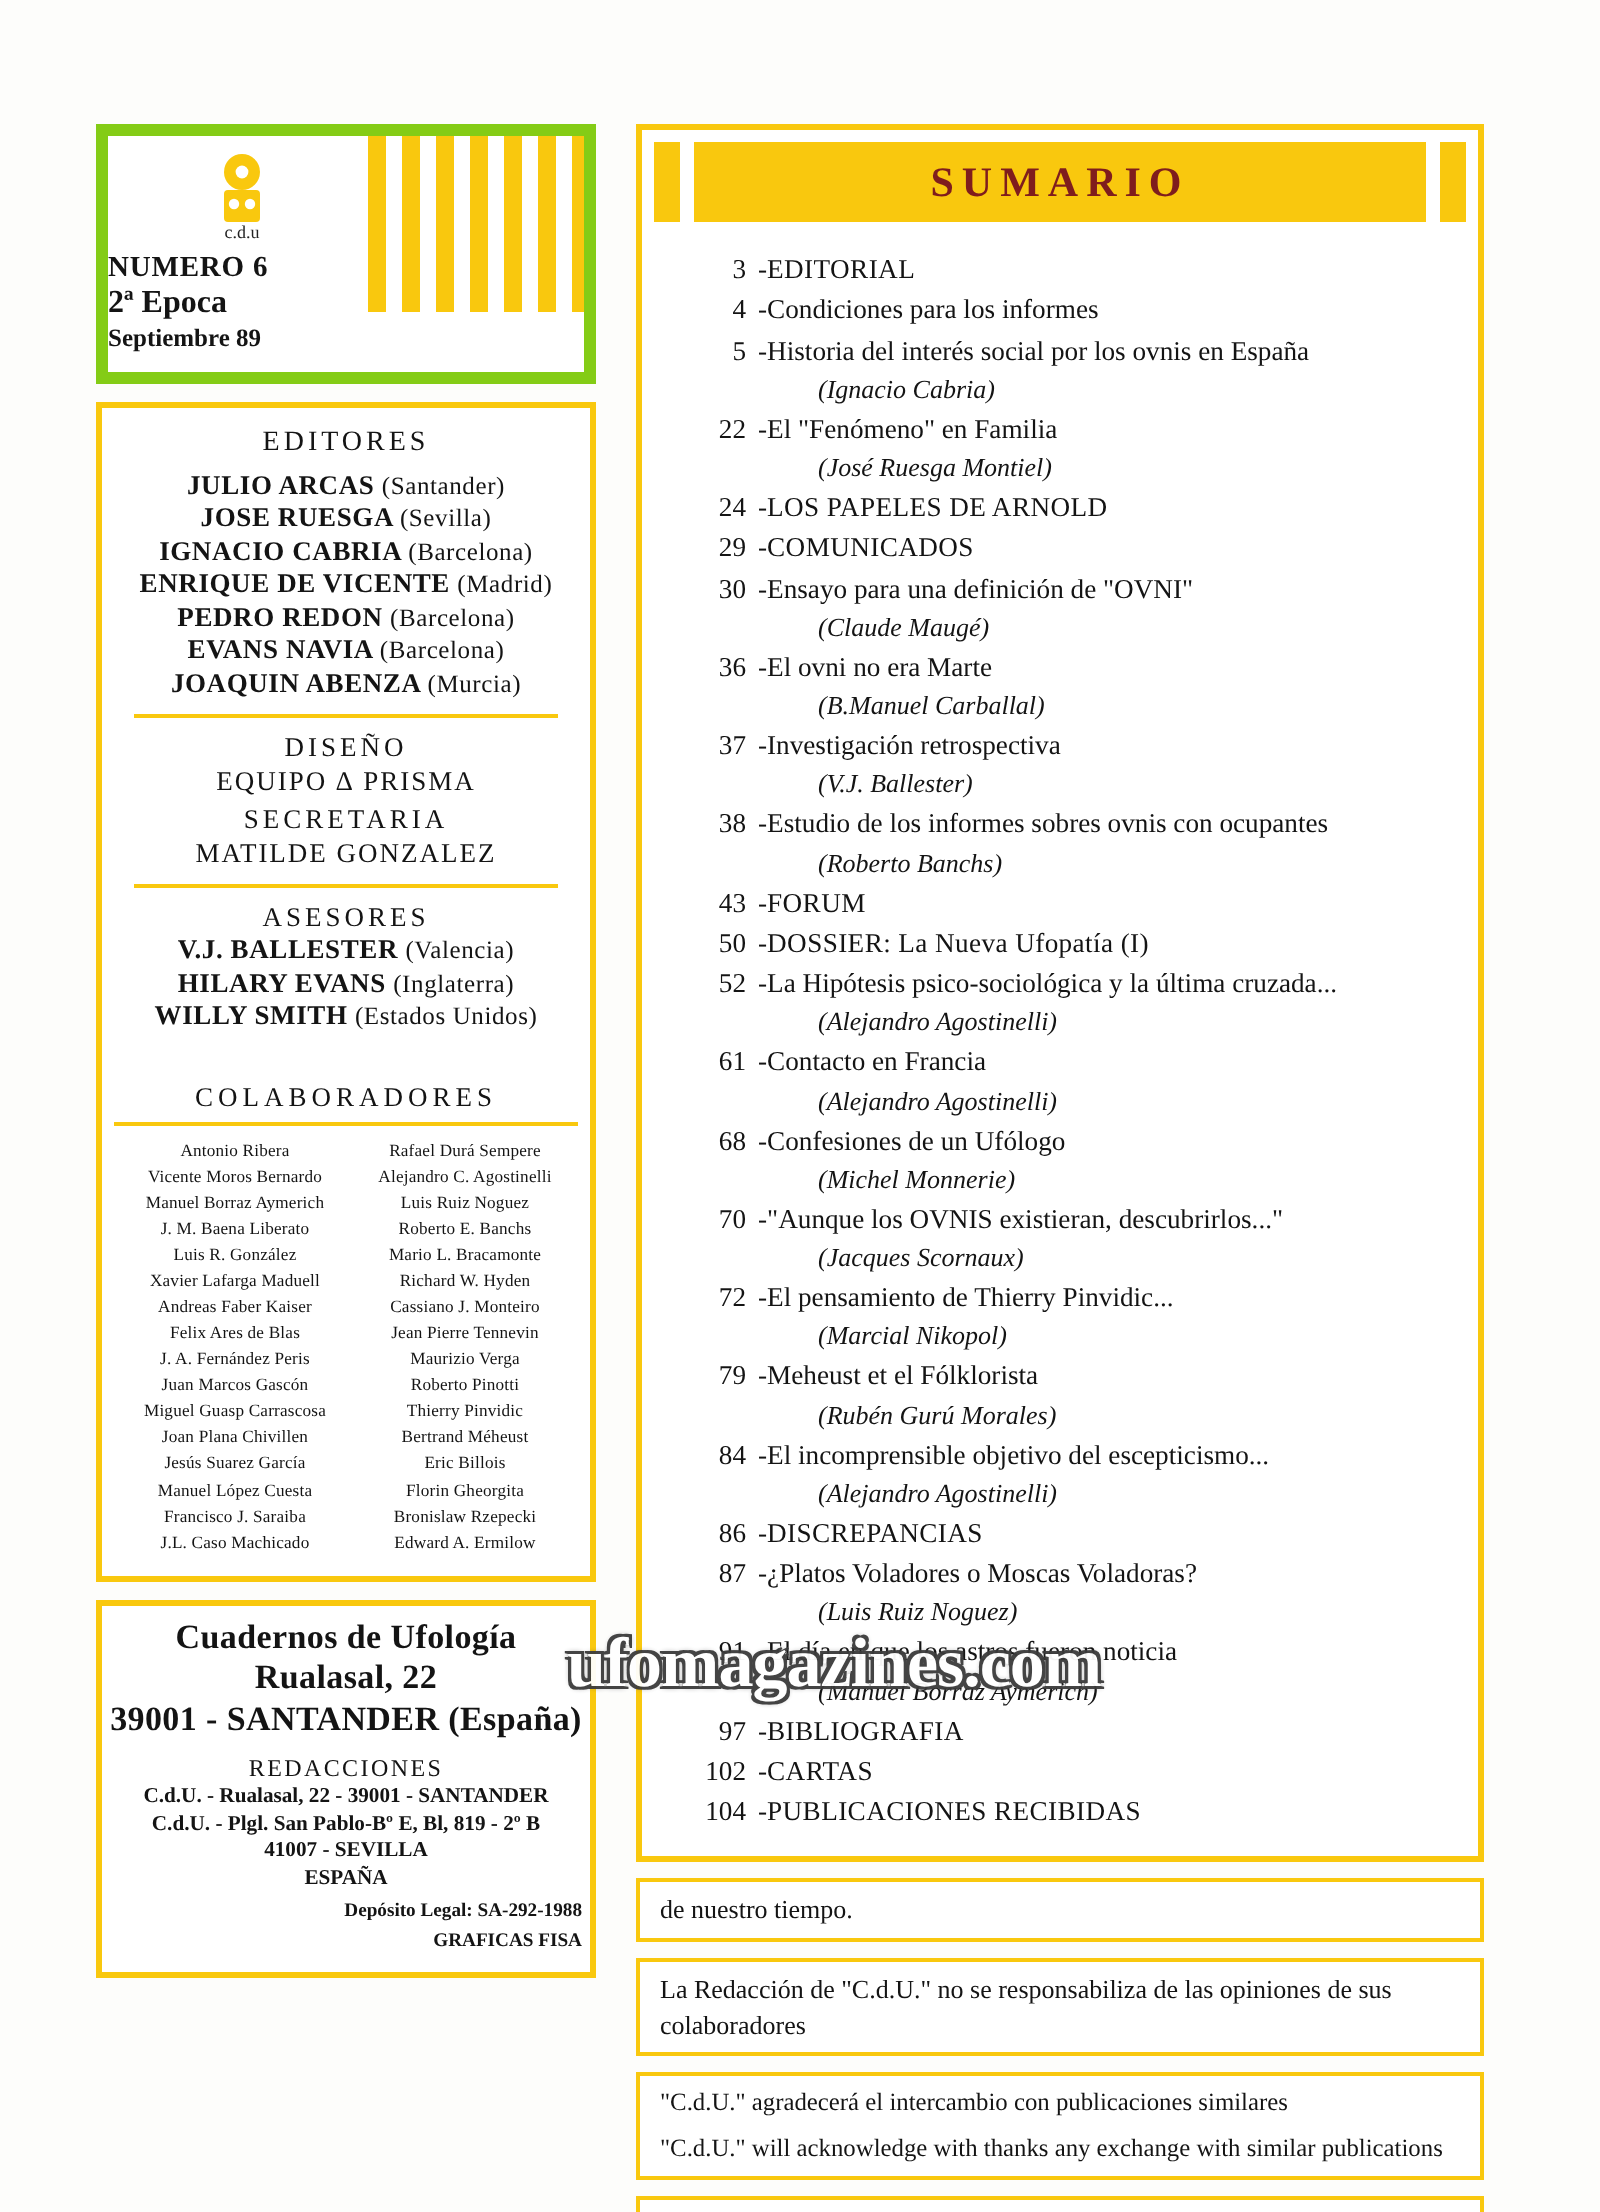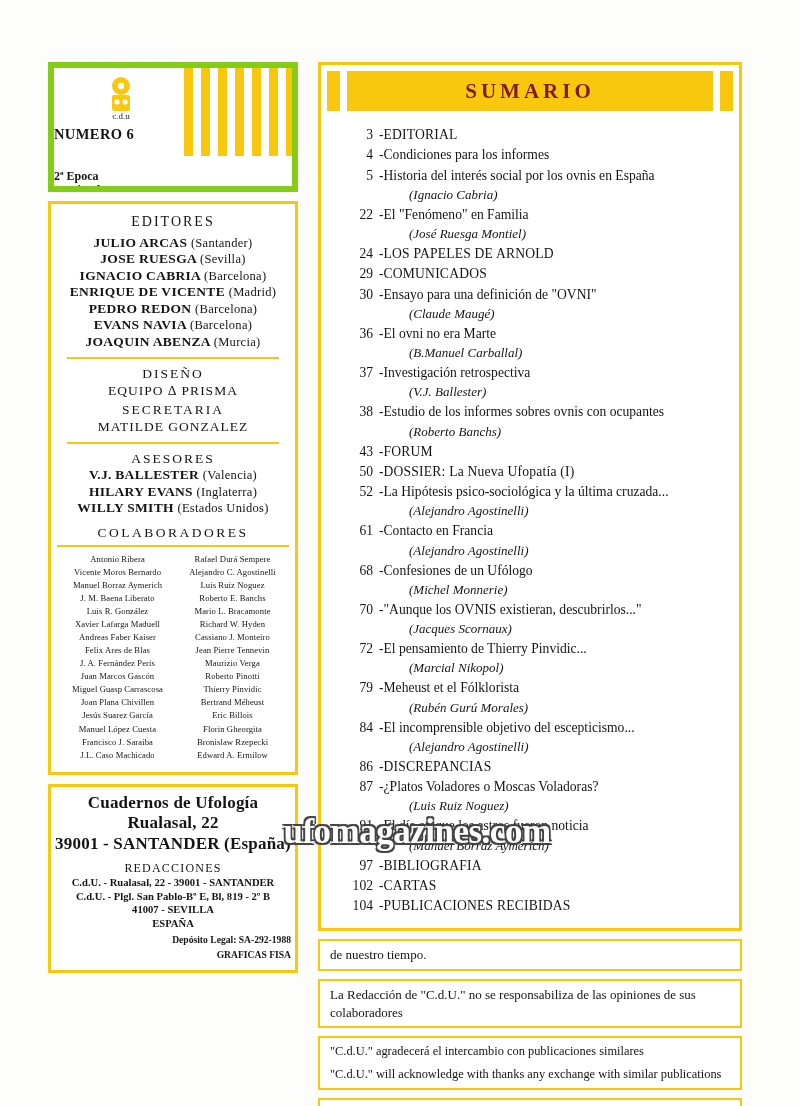--- a/index.html
+++ b/index.html
@@ -72,23 +72,22 @@
     text-align: left;
     font-family: "Liberation Serif", serif;
     line-height: 1.18;
   }
   .issue-info .num {
     font-size: 14.5px;
     font-weight: bold;
     letter-spacing: .4px;
   }
   .issue-info .epoch {
-    font-size: 12px;
-    font-weight: bold;
-    margin-top: 26px;
+    font-size: 16px;
+    font-weight: bold;
   }
   .issue-info .date {
     font-size: 12.5px;
     font-weight: bold;
   }
 
   .staff-box {
     margin-top: 9px;
     border: 3px solid #f9c80e;
     background: #fff;
@@ -121,21 +120,21 @@
     margin-top: 3px;
   }
   .staff-sub {
     font-size: 13.5px;
     letter-spacing: 1px;
     margin-top: 1px;
   }
   .collab-head {
     font-size: 13.5px;
     letter-spacing: 2.5px;
-    margin: 8px 0 4px 0;
+    margin: 24px 0 4px 0;
   }
   .collab-wrap {
     display: flex;
     gap: 6px;
     padding: 2px 2px 0 6px;
     text-align: center;
     border-top: 2px solid #f9c80e;
     margin-top: 4px;
     padding-top: 6px;
   }

